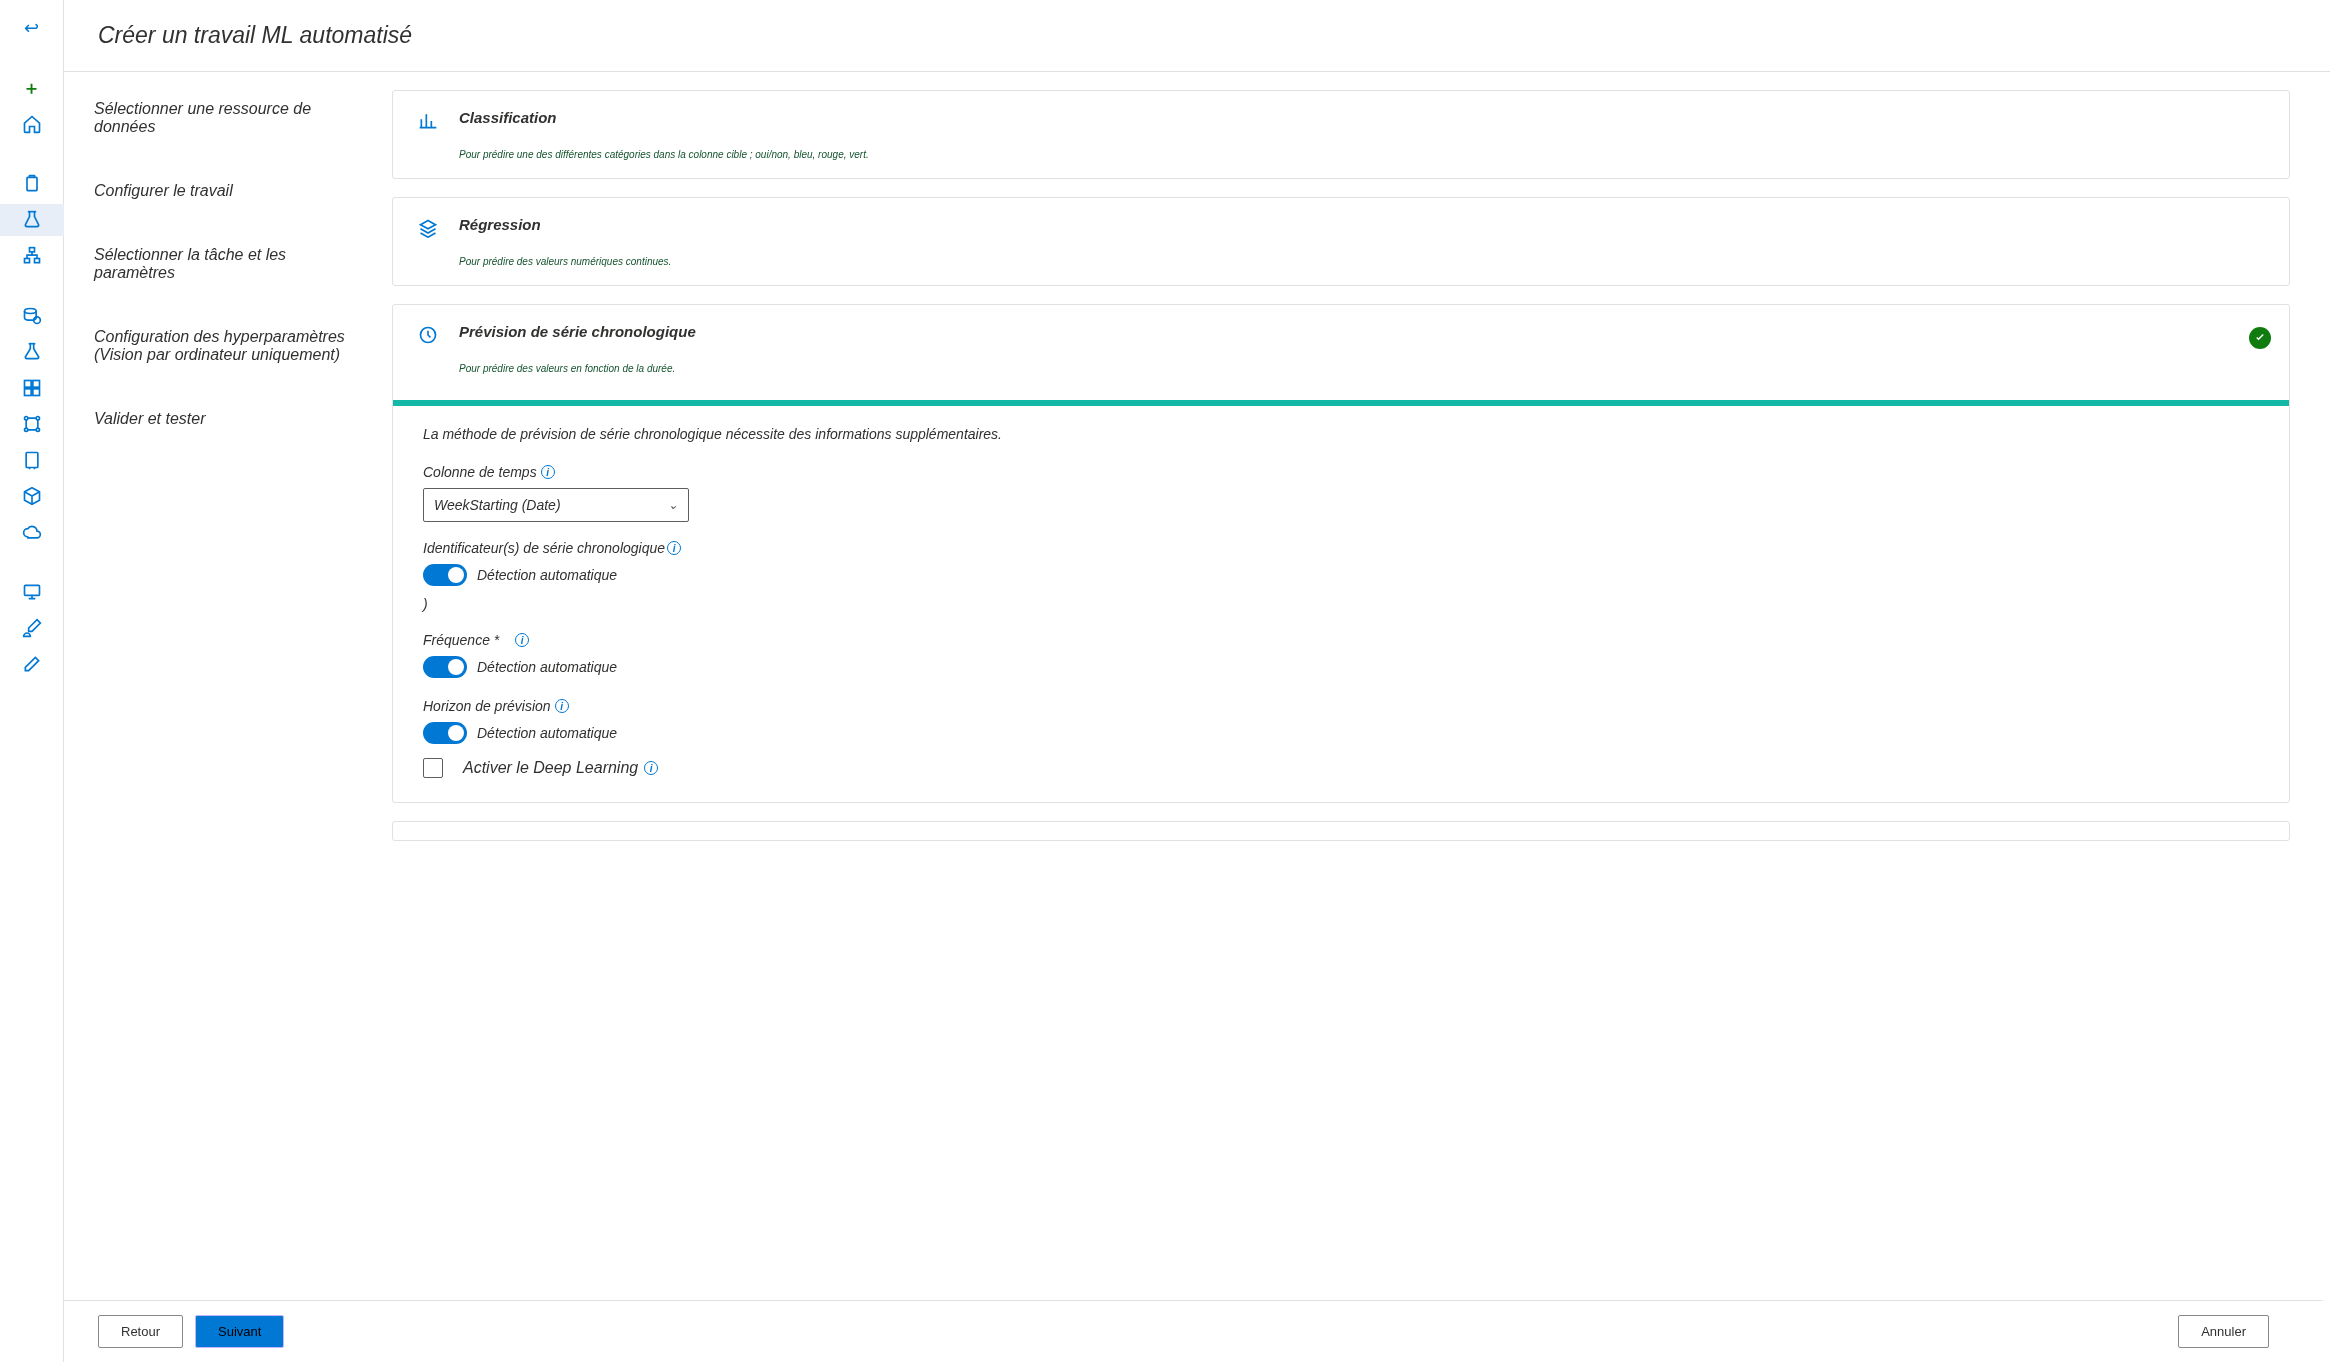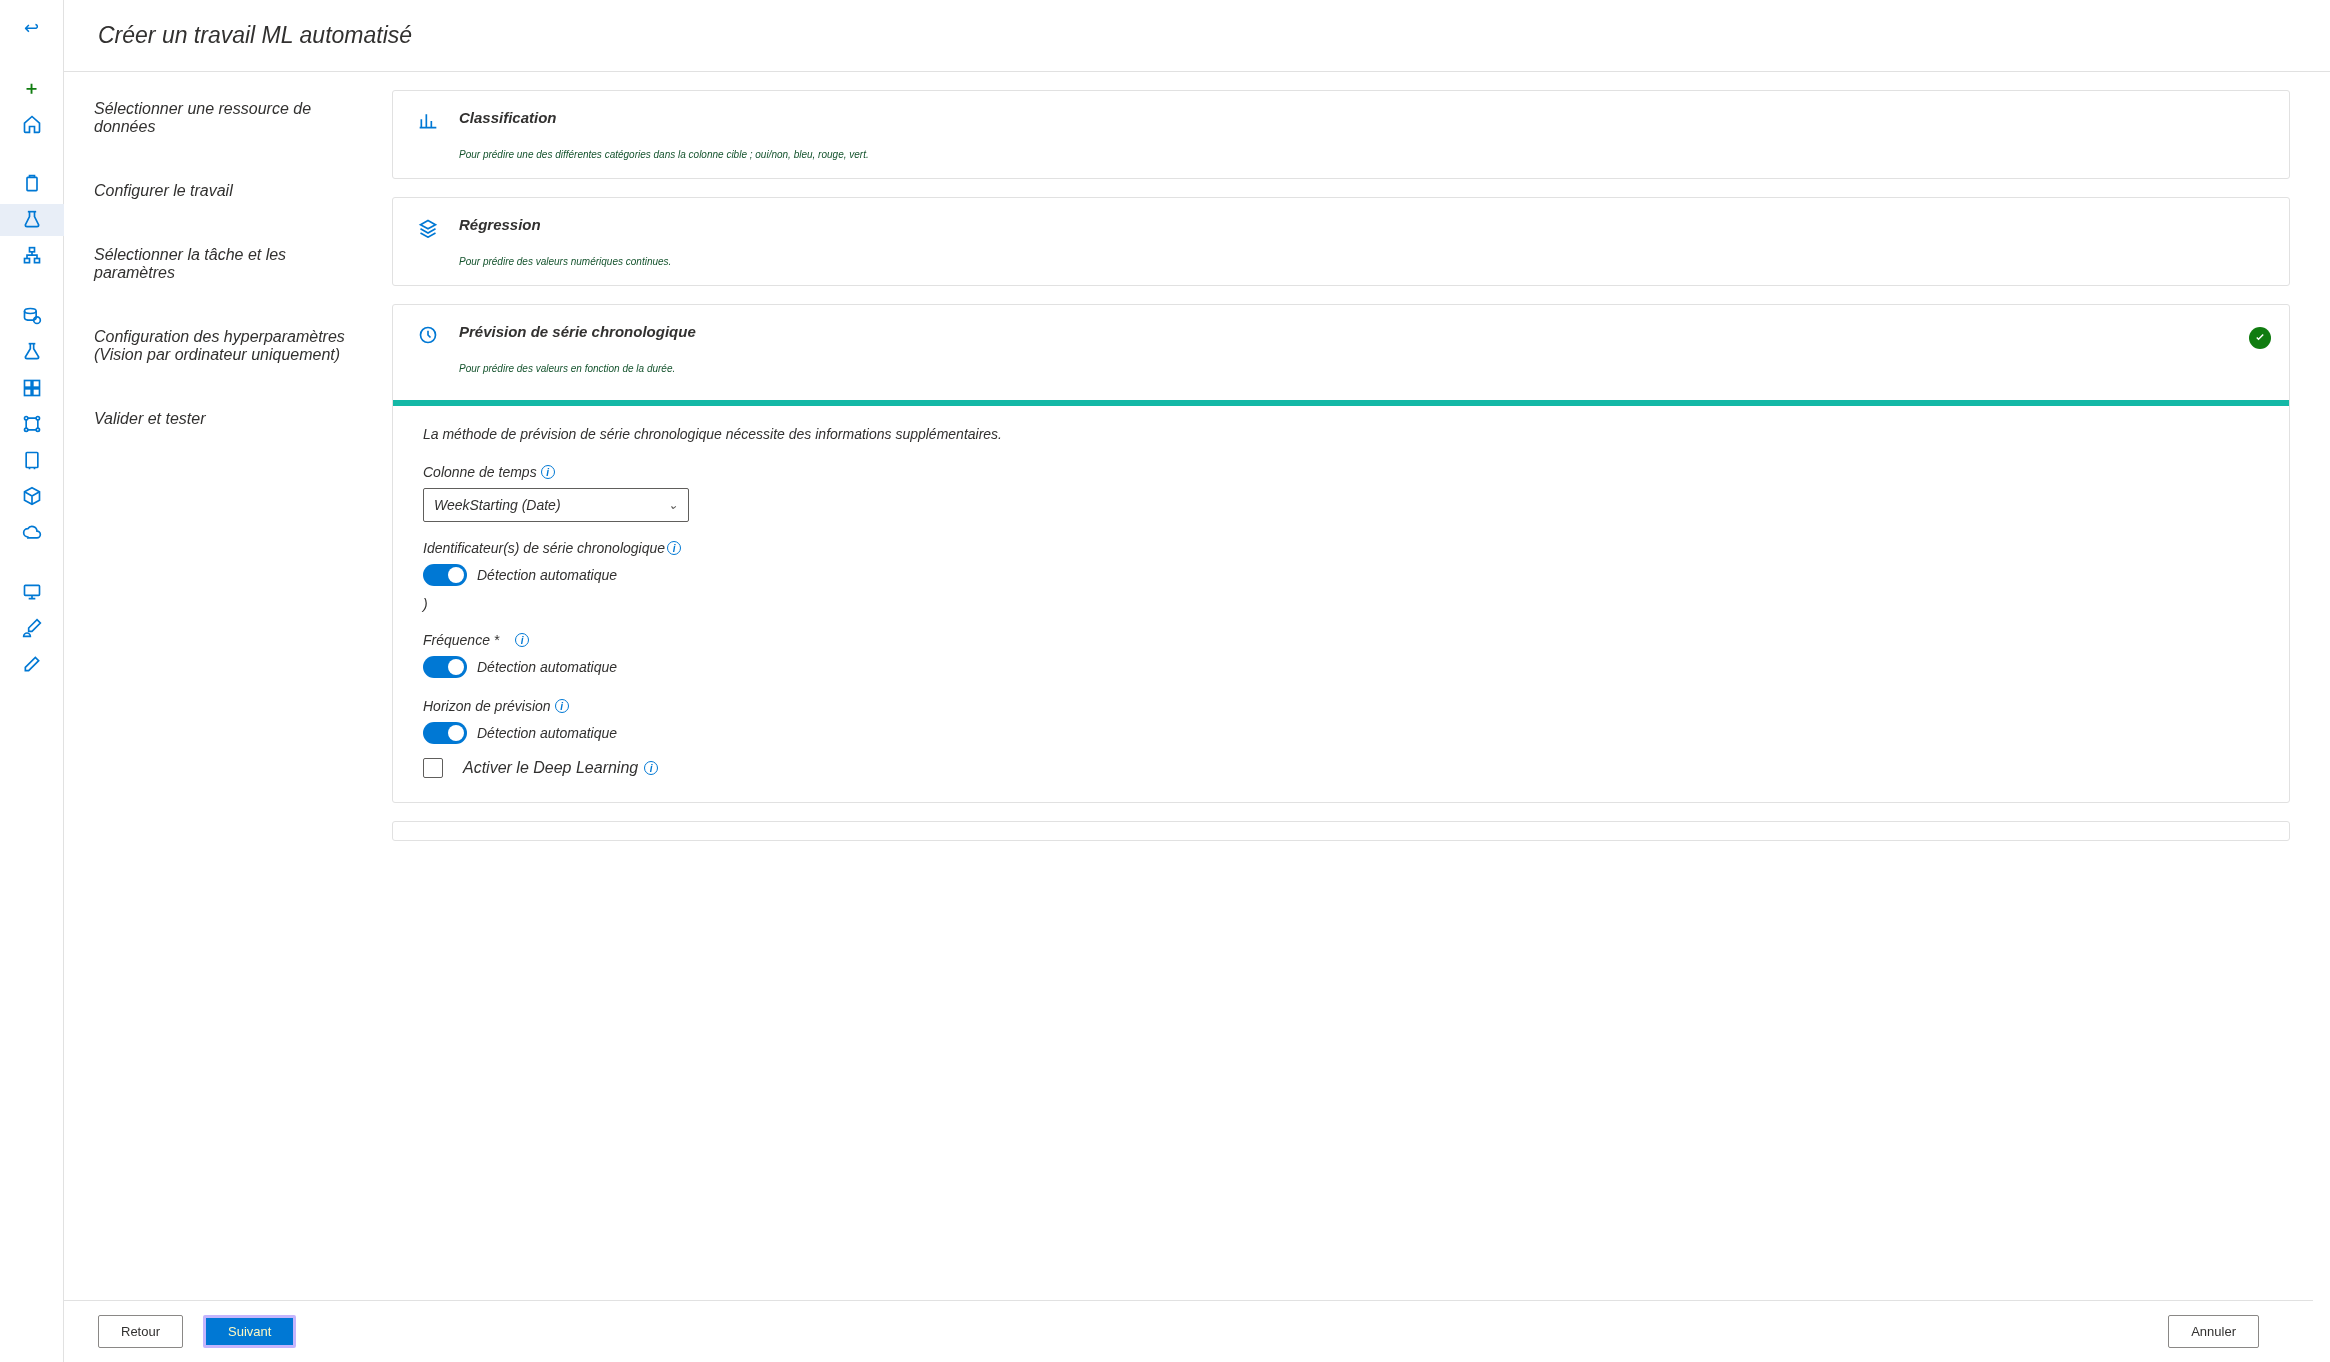--- a/index.html
+++ b/index.html
@@ -47,25 +47,25 @@
   .toggle { width:44px; height:22px; border-radius:11px; background:#0078d4; position:relative; cursor:pointer; flex-shrink:0; }
   .toggle::after { content:""; width:16px; height:16px; background:#fff; border-radius:50%; position:absolute; top:3px; right:3px; }
   .toggle-label { font-size:14px; color:#323130; }
   .stray { font-size:14px; margin: 10px 0 20px 0; color:#323130; }
   .field-group { margin-bottom: 14px; }
 
   .checkbox-row { display:flex; align-items:center; gap:20px; margin-top:14px; }
   .checkbox { width:20px; height:20px; border:1px solid #605e5c; border-radius:2px; cursor:pointer; background:#fff; }
   .checkbox-label { font-size:16px; color:#323130; display:flex; align-items:center; gap:6px; }
 
-  .footer { position:fixed; bottom:0; left:64px; right:17px; border-top:1px solid #e1e1e1; background:#fff; padding: 14px 54px 14px 34px; display:flex; justify-content:space-between; align-items:center; }
+  .footer { position:fixed; bottom:0; left:64px; right:7px; border-top:1px solid #e1e1e1; background:#fff; padding: 14px 54px 14px 34px; display:flex; justify-content:space-between; align-items:center; }
   .footer .left-btns { display:flex; gap:12px; }
   .btn { height:33px; padding: 0 22px; font-size:13px; border-radius:2px; cursor:pointer; display:inline-flex; align-items:center; justify-content:center; }
   .btn.secondary { background:#fff; border:1px solid #8a8886; color:#323130; }
-  .btn.primary { background:#0078d4; border:3px solid #c4b5fd; color:#fef9c3;margin-left:8px; }
+  .btn.primary { background:#0078d4; border:1px solid #c4b5fd; color:#000000; }
 
   .card .card-ico svg { stroke:#0078d4; }
 </style>
 </head>
 <body>
 
 <div class="rail">
   <div class="group">
     <div class="icon-btn">
         <span class="u" style="color:#0078d4;">↩</span>

